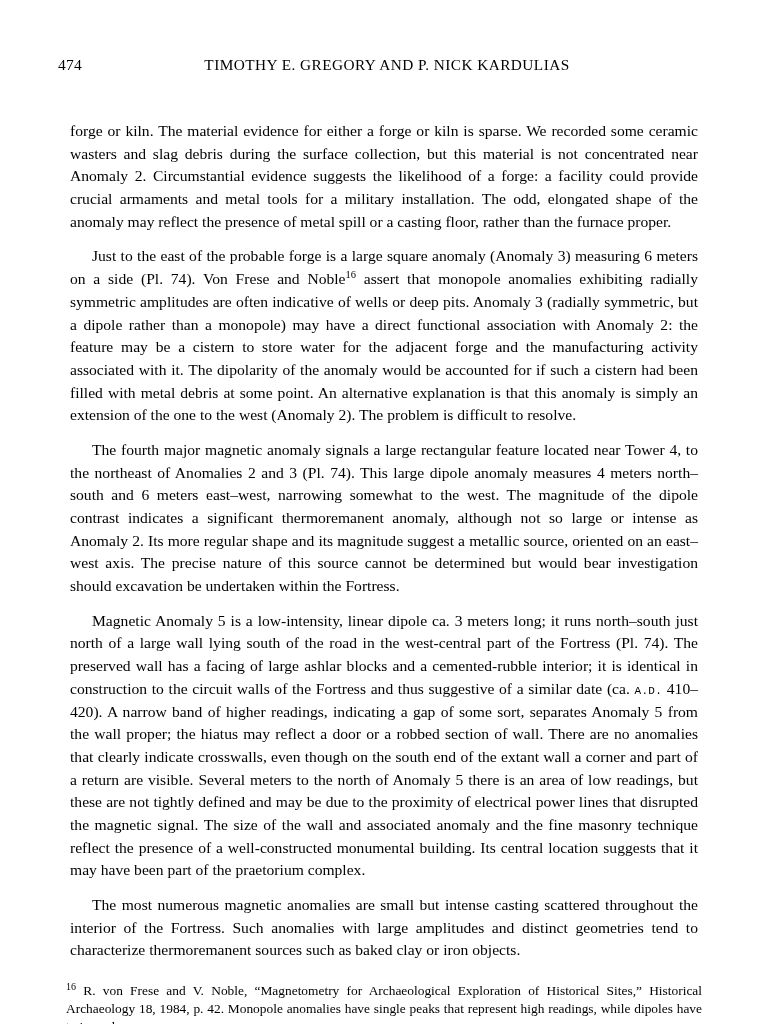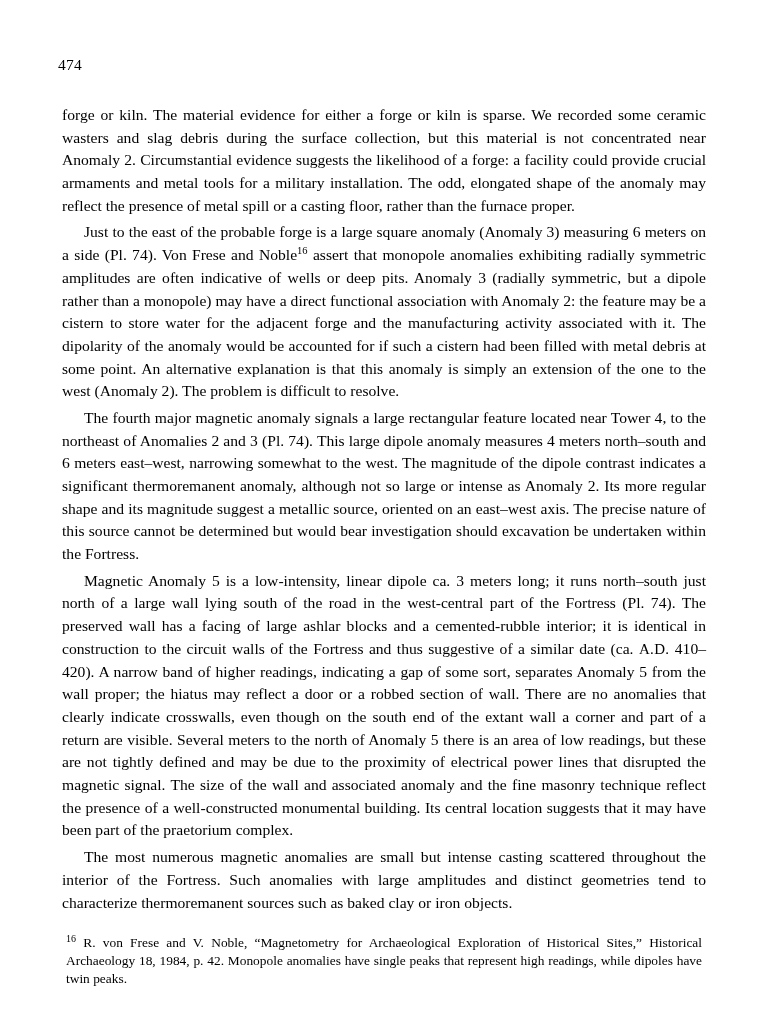--- a/index.html
+++ b/index.html
@@ -17,21 +17,21 @@
   .page {
     position: relative;
     width: 768px;
     height: 1024px;
     box-sizing: border-box;
     padding: 56px 58px 40px 58px;
   }
   .running-head {
     display: flex;
     align-items: baseline;
-    margin-bottom: 28px;
+    margin-bottom: 44px;
     height: 20px;
   }
   .folio {
     font-size: 15.5px;
     letter-spacing: 0.2px;
     width: 66px;
     flex: 0 0 66px;
   }
   .head-title {
     flex: 1 1 auto;
@@ -41,29 +41,30 @@
     padding-right: 60px;
   }
   .body-text {
     font-size: 15.6px;
     line-height: 1.455;
     text-align: justify;
     text-justify: inter-word;
     hyphens: manual;
   }
   .body-text p {
-    margin: 4px;
+    margin: 12px;
     text-indent: 22px;
   }
   .body-text p.first {
     text-indent: 0;
   }
   .smallcaps {
-    font-size: 15px;
+    font-size: 11px;
     letter-spacing: 0.3px;
+    font-family: Liberation Mono, monospace;
   }
   .it {
   }
   sup {
     font-size: 10.5px;
     vertical-align: super;
     line-height: 0;
   }
   .footnote-sep {
     margin-top: 20px;
@@ -86,20 +87,21 @@
     line-height: 0;
   }
 </style>
 </head>
 <body>
 
 <div class="page">
 
   <div class="running-head">
     <span class="folio">474</span>
+    <span class="head-title">TIMOTHY E. GREGORY AND P. NICK KARDULIAS</span>
   </div>
 
   <div class="body-text">
 
     <p class="first">forge or kiln. The material evidence for either a forge or kiln is sparse. We recorded some ceramic wasters and slag debris during the surface collection, but this material is not concentrated near Anomaly 2. Circumstantial evidence suggests the likelihood of a forge: a facility could provide crucial armaments and metal tools for a military installation. The odd, elongated shape of the anomaly may reflect the presence of metal spill or a casting floor, rather than the furnace proper.</p>
 
     <p><span>Just to the east of the probable forge is a large square anomaly (Anomaly 3) measuring 6 meters on a side (Pl. 74). Von Frese and Noble</span><sup>16</sup><span> assert that monopole anomalies exhibiting radially symmetric amplitudes are often indicative of wells or deep pits. Anomaly 3 (radially symmetric, but a dipole rather than a monopole) may have a direct functional association with Anomaly 2: the feature may be a cistern to store water for the adjacent forge and the manufacturing activity associated with it. The dipolarity of the anomaly would be accounted for if such a cistern had been filled with metal debris at some point. An alternative explanation is that this anomaly is simply an extension of the one to the west (Anomaly 2). The problem is difficult to resolve.</span></p>
 
     <p>The fourth major magnetic anomaly signals a large rectangular feature located near Tower 4, to the northeast of Anomalies 2 and 3 (Pl. 74). This large dipole anomaly measures 4 meters north–south and 6 meters east–west, narrowing somewhat to the west. The magnitude of the dipole contrast indicates a significant thermoremanent anomaly, although not so large or intense as Anomaly 2. Its more regular shape and its magnitude suggest a metallic source, oriented on an east–west axis. The precise nature of this source cannot be determined but would bear investigation should excavation be undertaken within the Fortress.</p>
 

